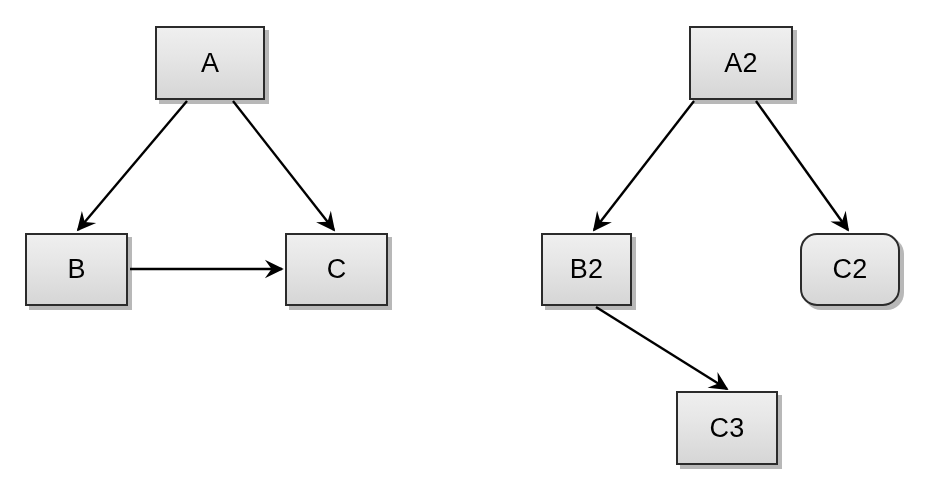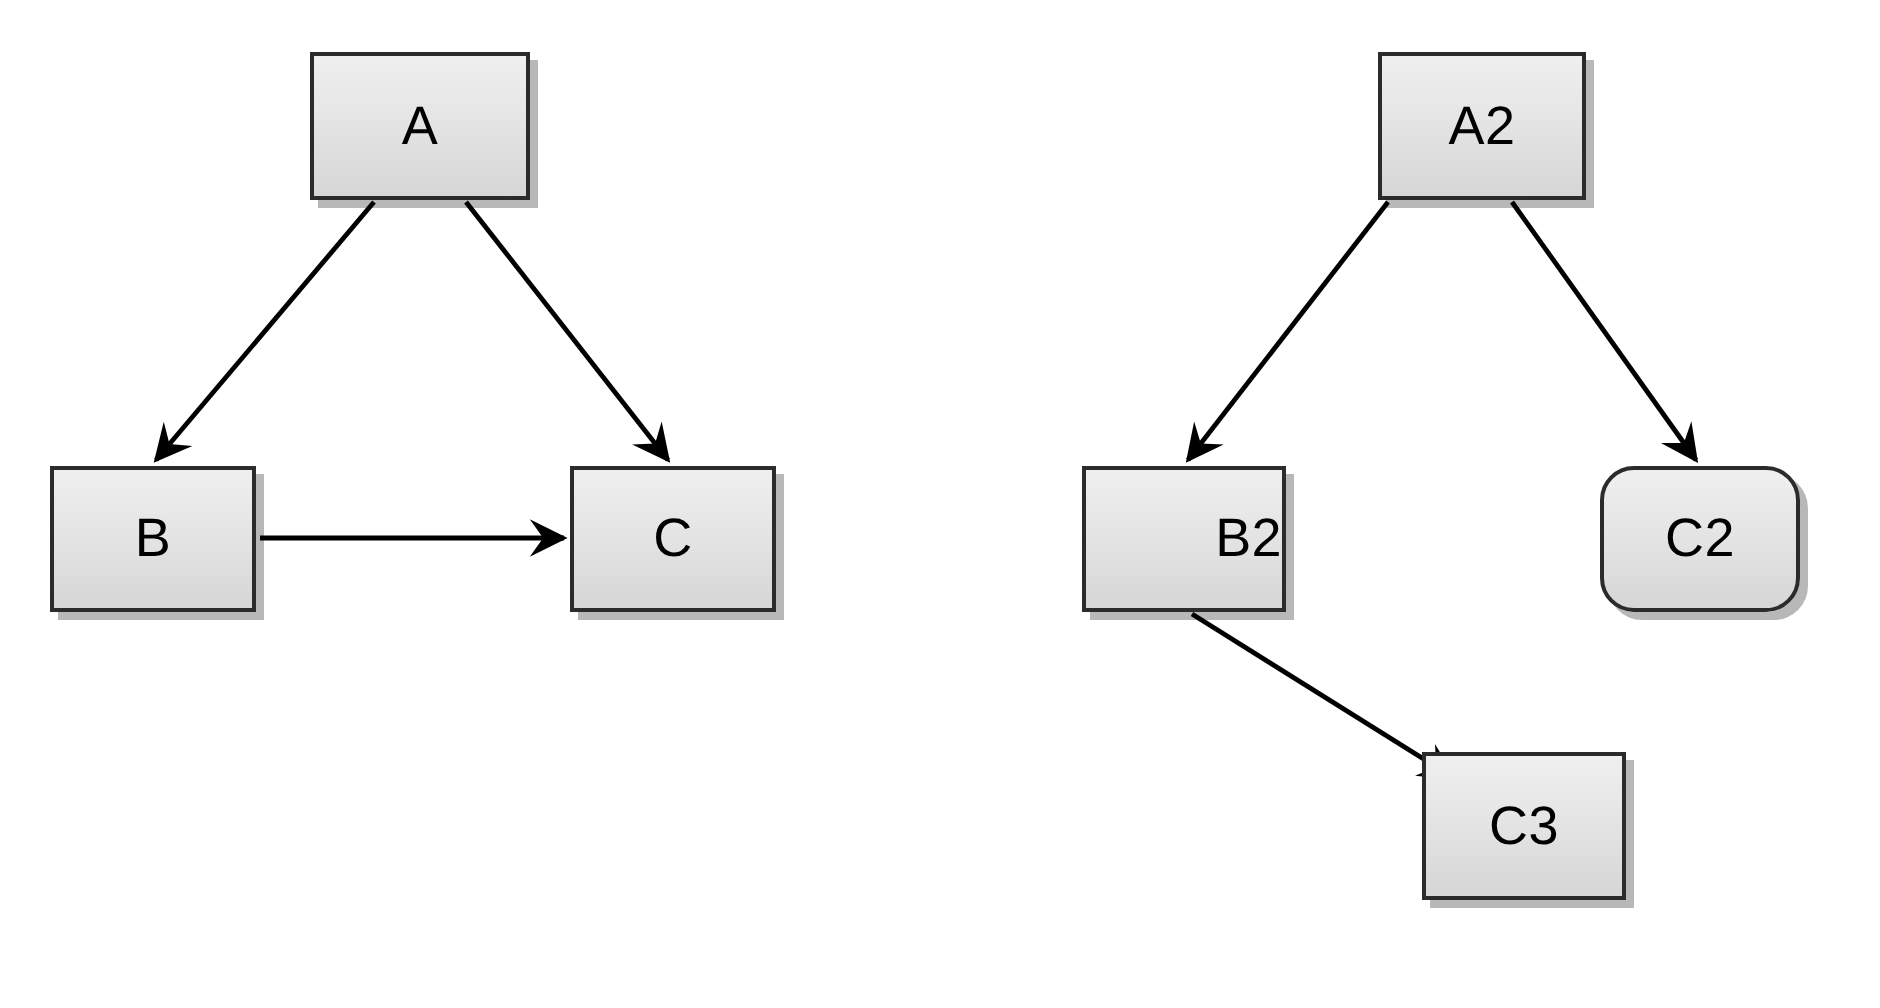--- a/index.html
+++ b/index.html
@@ -73,23 +73,23 @@
   <div class="node" style="left: 25px; top: 233px; width: 103px; height: 73px;">
     <span class="node-label">B</span>
   </div>
   <div class="node" style="left: 285px; top: 233px; width: 103px; height: 73px;">
     <span class="node-label">C</span>
   </div>
 
   <div class="node" style="left: 668px; top: 26px; width: 104px; height: 74px; margin-left: 21px;">
     <span class="node-label">A2</span>
   </div>
-  <div class="node" style="left: 541px; top: 233px; width: 102px; height: 73px; justify-content: flex-end;">
+  <div class="node" style="left: 541px; top: 233px; width: 91px; height: 73px;">
     <span class="node-label">B2</span>
   </div>
   <div class="node" style="left: 800px; top: 233px; width: 100px; height: 73px; border-radius: 17px;">
     <span class="node-label">C2</span>
   </div>
-  <div class="node" style="left: 676px; top: 376px; width: 102px; height: 74px; margin-left: 35px;">
+  <div class="node" style="left: 676px; top: 391px; width: 102px; height: 74px;">
     <span class="node-label">C3</span>
   </div>
 
 </div>
 
 </body></html>

